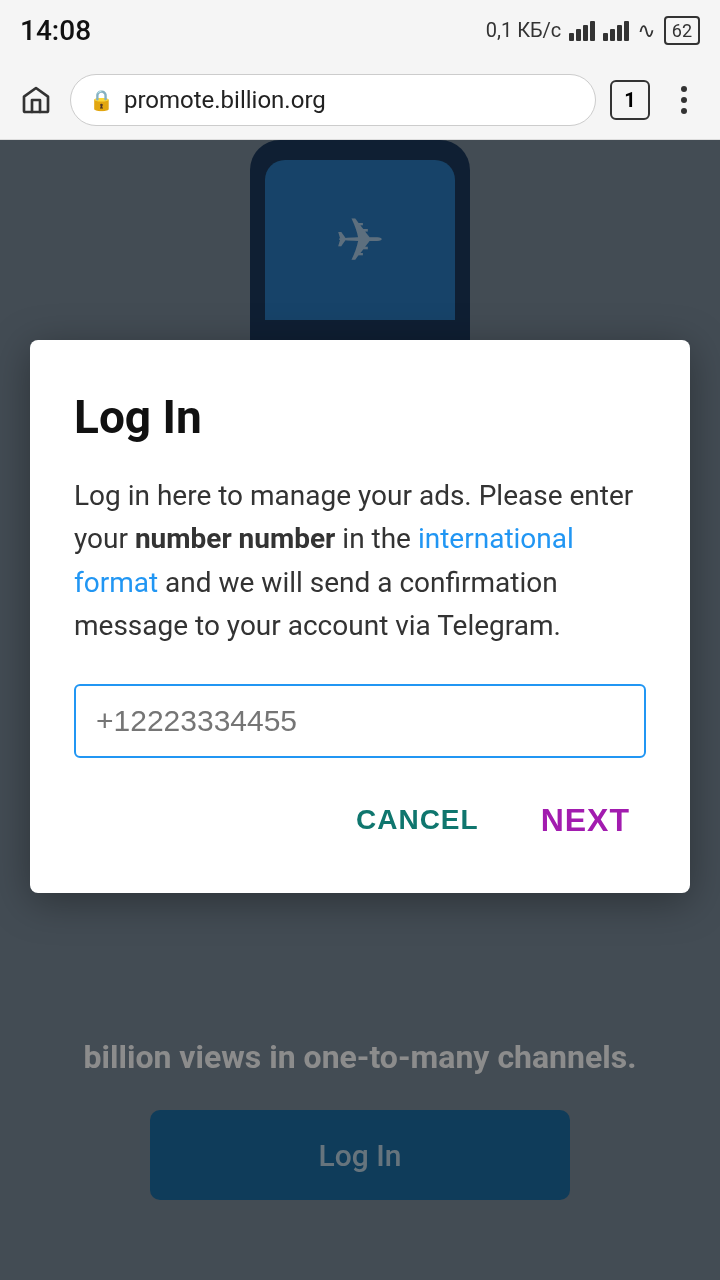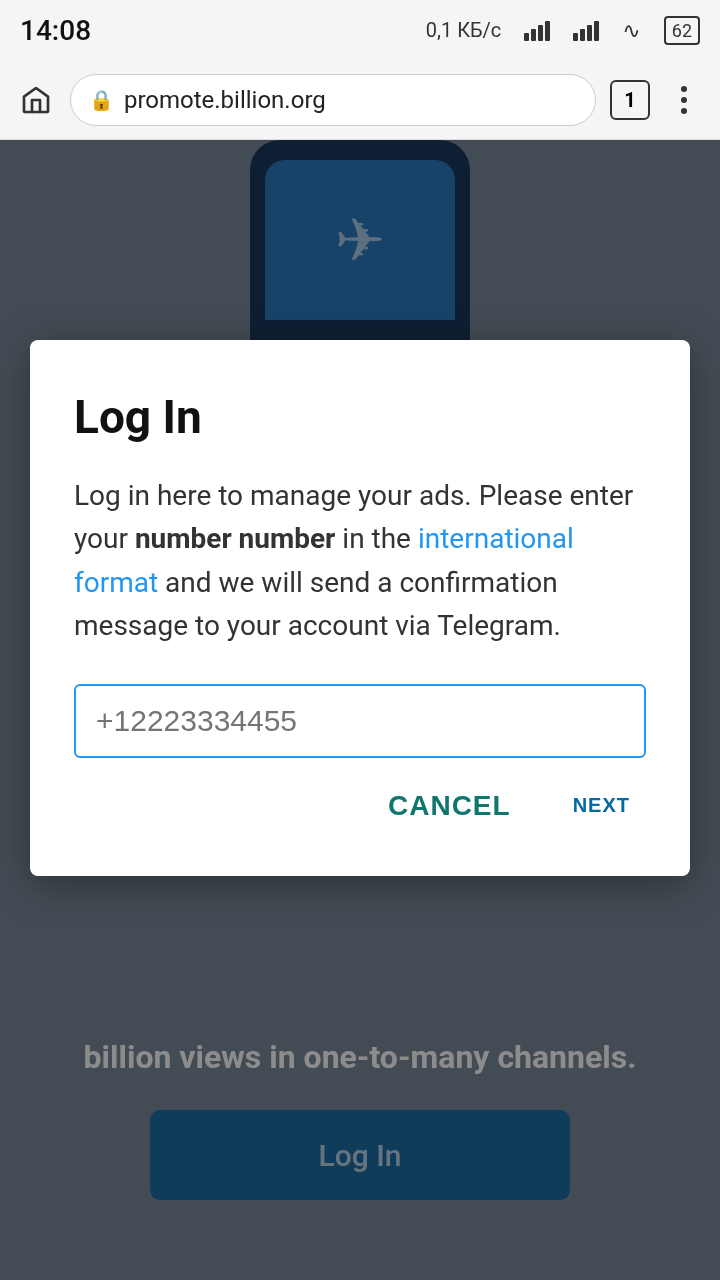--- a/index.html
+++ b/index.html
@@ -29,21 +29,21 @@
 
     .status-time {
       font-size: 28px;
       font-weight: 500;
       color: #111;
     }
 
     .status-icons {
       display: flex;
       align-items: center;
-      gap: 23px;
+      gap: 8px;
     }
 
     .status-text {
       font-size: 20px;
       color: #333;
     }
 
     .signal-bars {
       display: flex;
       align-items: flex-end;
@@ -284,21 +284,21 @@
     .modal-description .highlight-link {
       color: #2196f3;
       cursor: pointer;
     }
 
     
     .phone-input-wrapper {
       border: 2px solid #2196f3;
       border-radius: 6px;
       padding: 18px 20px;
-      margin-bottom: 22px;
+      margin-bottom: 34px;
     }
 
     .phone-input {
       width: 100%;
       border: none;
       outline: none;
       font-size: 30px;
       color: #888;
       background: transparent;
     }
@@ -317,23 +317,23 @@
       color: #0f766e;
       background: none;
       border: none;
       cursor: pointer;
       letter-spacing: 1px;
       padding: 10px 16px;
       text-transform: uppercase;
     }
 
     .btn-next {
-      font-size: 20px;
+      font-size: 32px;
       font-weight: 700;
-      color: #0369a1;
+      color: #a21caf;
       background: none;
       border: none;
       cursor: pointer;
       letter-spacing: 1px;
       padding: 10px 16px;
       text-transform: uppercase;
     }
   </style>
 </head>
 <body>

